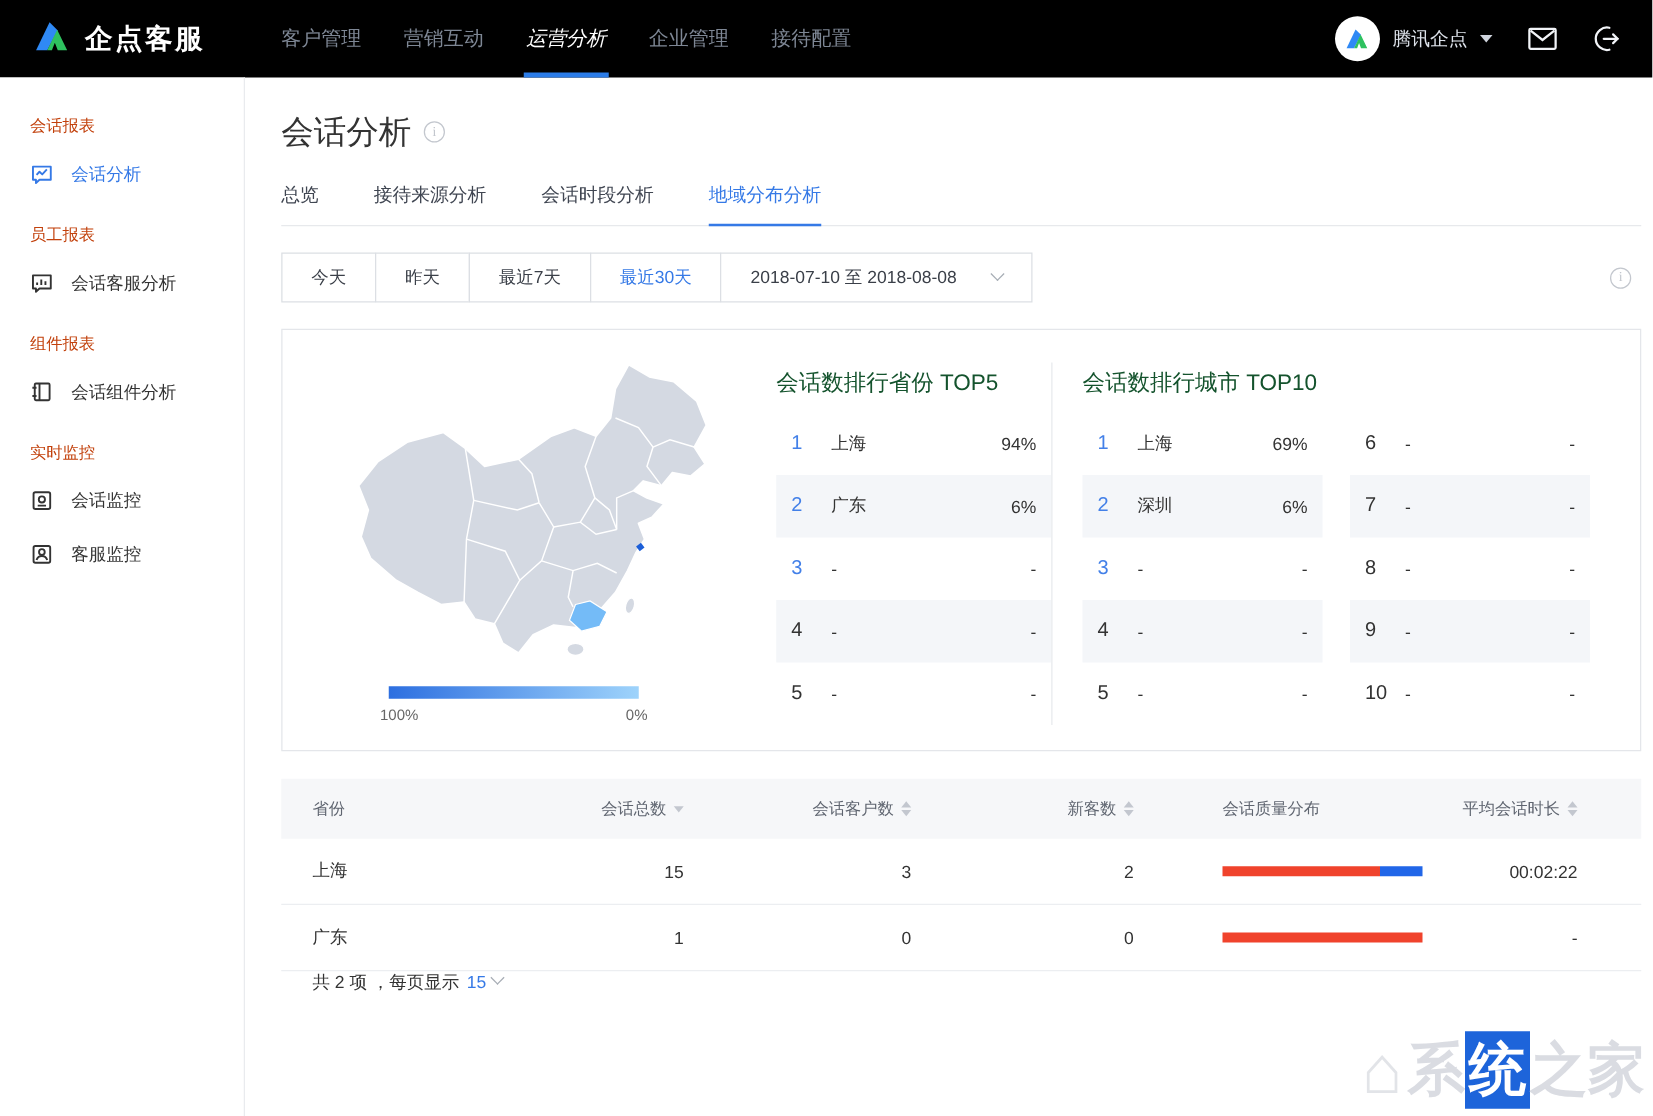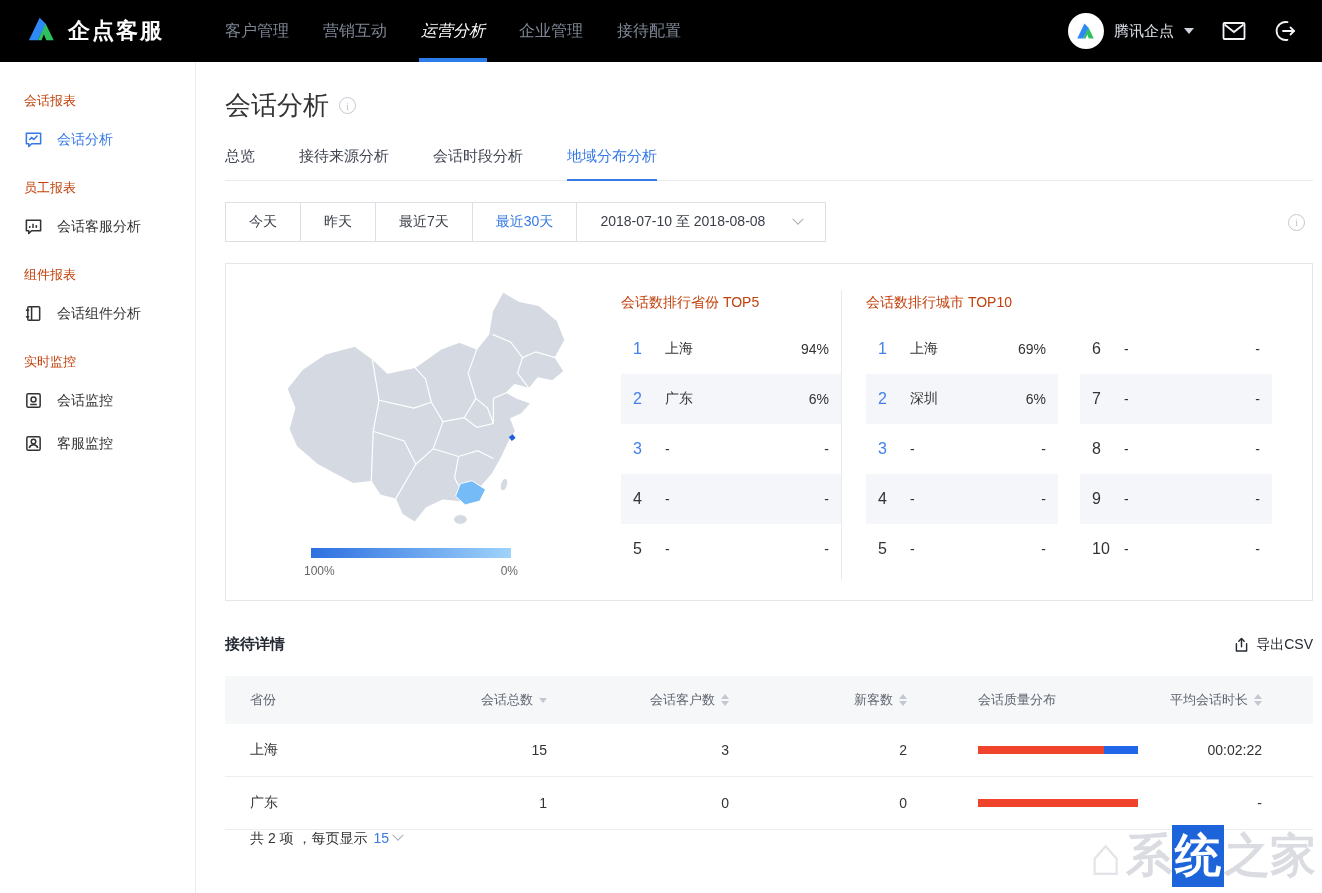--- a/index.html
+++ b/index.html
@@ -58,21 +58,21 @@
   
   .geo-card { margin-top:21px; border:1px solid #e4e6ea; height:338px; display:flex; }
   .map-pane { width:385px; padding:20px 0 0 30px; flex-shrink:0; }
   .legend-bar { width:200px; height:10px; margin:10px 0 6px 55px;
                 background:linear-gradient(90deg,#2d6fe0,#9ed3fb); }
   .legend-labels { width:214px; margin-left:48px; display:flex; justify-content:space-between;
                    font-size:12px; color:#666; }
   .rank-pane { width:230px; padding:30px 0 0 10px; flex-shrink:0; }
   .pane-divider { width:1px; background:#e8eaed; margin:26px 0 20px; }
   .city-pane { flex:1; padding:30px 20px 0 24px; }
-  .rank-title { font-size:14px; color:#c2410c; margin-bottom:12px; }
+  .rank-title { font-size:18px; color:#14532d; margin-bottom:12px; }
   .rank-row { height:50px; display:flex; align-items:center; padding:0 12px; font-size:14px; color:#333; }
   .rank-row.shaded { background:#f4f6f9; }
   .rank-num { width:32px; font-size:16px; color:#333; }
   .rank-num.blue { color:#4380e8; }
   .rank-name { flex:1; }
   .rank-cols { display:flex; gap:22px; }
   .rank-col { width:192px; }
 
   
   .details-header { margin-top:34px; display:flex; align-items:center; justify-content:space-between; padding-right:0; }
@@ -347,31 +347,20 @@
             <div class="rank-row">
               <span class="rank-num">10</span>
               <span class="rank-name">-</span>
               <span class="rank-val">-</span>
             </div>
           </div>
         </div>
       </div>
     </div>
 
-    <div class="details-header">
-      <span class="details-title">接待详情</span>
-      <span class="export-btn">
-        <svg width="17" height="18" viewBox="0 0 20 20" fill="none" stroke="#262b33" stroke-width="1.7" stroke-linejoin="round" stroke-linecap="round">
-          <path d="M4 8.5 V17 H16 V8.5"></path>
-          <line x1="10" y1="2.5" x2="10" y2="12"></line>
-          <polyline points="6.8 5.6 10 2.4 13.2 5.6"></polyline>
-        </svg>
-        <span>导出CSV</span>
-      </span>
-    </div>
 
     <div class="table">
       <div class="t-head">
         <div class="tc c1">
           <span>省份</span>
         </div>
         <div class="tc c2">
           <span>会话总数</span>
           <span class="sort">
               <span class="tri-down"></span>

